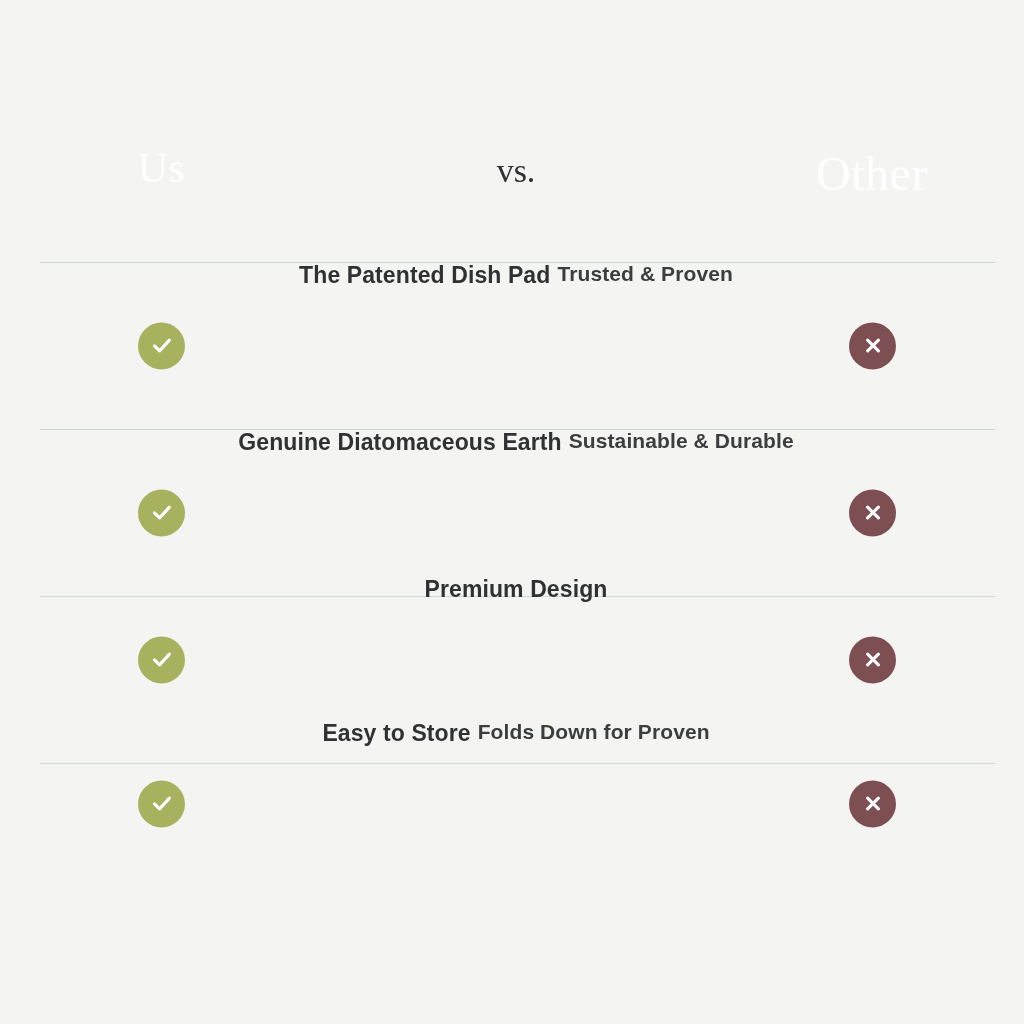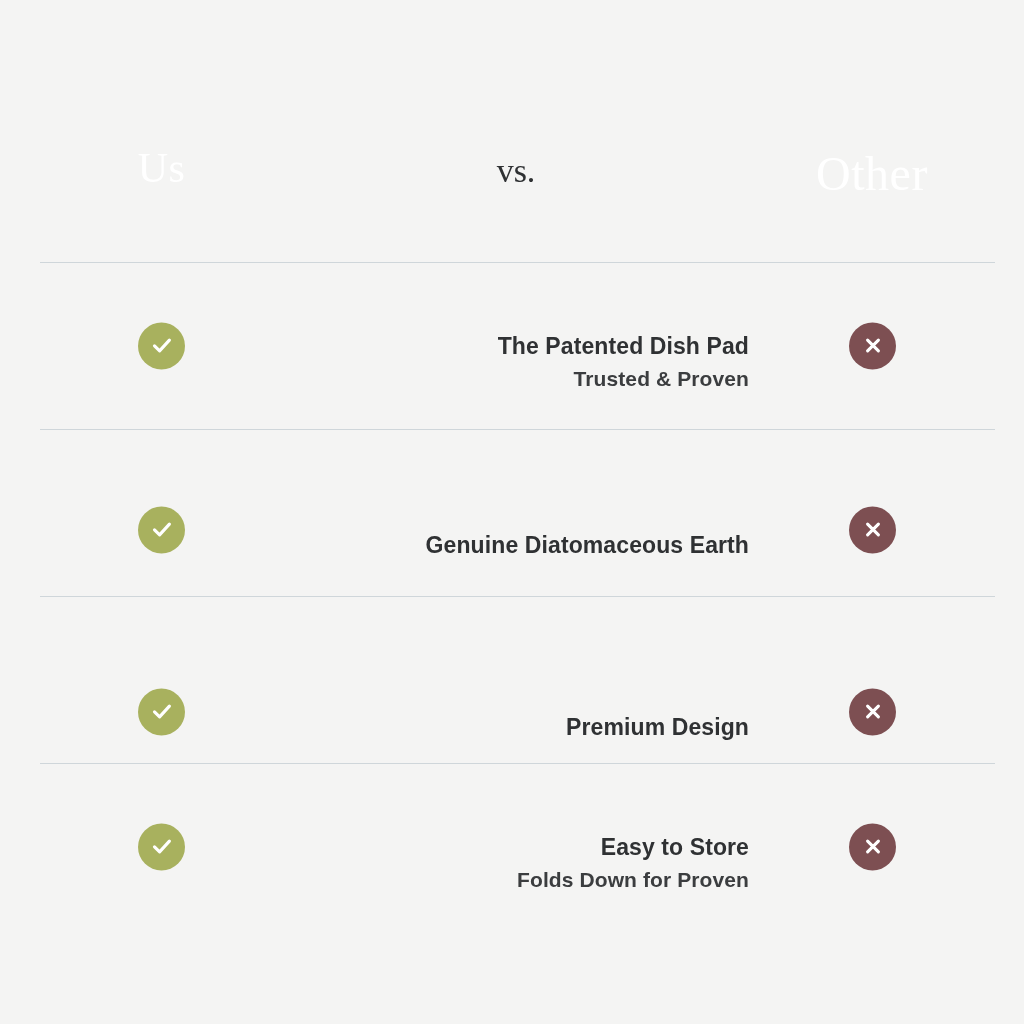--- a/index.html
+++ b/index.html
@@ -57,25 +57,24 @@
   .row {
     position:absolute;
     left:0; width:1024px;
     height:167px;
   }
   .row-center {
     position:absolute;
     left:283px; width:466px;
     top:0; height:167px;
     display:flex;
-    flex-direction:column;
-    align-items:flex-end;
+    flex-direction:row;
+    align-items:flex-start;
     justify-content:center;
     gap:7px;
-    margin-top:16px;
   }
   .row-title {
     font-size:23px;
     font-weight:700;
     color:#2f3133;
     letter-spacing:.1px;
     white-space:nowrap;
   }
   .row-sub {
     font-size:21px;
@@ -127,53 +126,54 @@
       <div class="row-title">The Patented Dish Pad</div>
       <div class="row-sub">Trusted &amp; Proven</div>
     </div>
     <div class="badge badge-x">
       <svg width="26" height="26" viewBox="0 0 26 26" aria-hidden="true">
         <path d="M7.6 7.6 L18.4 18.4 M18.4 7.6 L7.6 18.4" fill="none" stroke="#ffffff" stroke-width="3.1" stroke-linecap="round"></path>
       </svg>
     </div>
   </div>
 
-  <div class="row" style="top:446px;">
+  <div class="row" style="top:429px;">
     <div class="badge badge-check">
       <svg width="26" height="26" viewBox="0 0 26 26" aria-hidden="true">
         <path d="M5.5 13.4 L10.6 18.4 L20.4 7.6" fill="none" stroke="#ffffff" stroke-width="3.1" stroke-linecap="round" stroke-linejoin="round"></path>
       </svg>
     </div>
     <div class="row-center">
       <div class="row-title">Genuine Diatomaceous Earth</div>
+      <div class="row-sub">Sustainable &amp; Durable</div>
     </div>
     <div class="badge badge-x">
       <svg width="26" height="26" viewBox="0 0 26 26" aria-hidden="true">
         <path d="M7.6 7.6 L18.4 18.4 M18.4 7.6 L7.6 18.4" fill="none" stroke="#ffffff" stroke-width="3.1" stroke-linecap="round"></path>
       </svg>
     </div>
   </div>
 
-  <div class="row" style="top:628px;">
+  <div class="row" style="top:576px;">
     <div class="badge badge-check">
       <svg width="26" height="26" viewBox="0 0 26 26" aria-hidden="true">
         <path d="M5.5 13.4 L10.6 18.4 L20.4 7.6" fill="none" stroke="#ffffff" stroke-width="3.1" stroke-linecap="round" stroke-linejoin="round"></path>
       </svg>
     </div>
     <div class="row-center">
       <div class="row-title">Premium Design</div>
     </div>
     <div class="badge badge-x">
       <svg width="26" height="26" viewBox="0 0 26 26" aria-hidden="true">
         <path d="M7.6 7.6 L18.4 18.4 M18.4 7.6 L7.6 18.4" fill="none" stroke="#ffffff" stroke-width="3.1" stroke-linecap="round"></path>
       </svg>
     </div>
   </div>
 
-  <div class="row" style="top:763px;">
+  <div class="row" style="top:720px;">
     <div class="badge badge-check">
       <svg width="26" height="26" viewBox="0 0 26 26" aria-hidden="true">
         <path d="M5.5 13.4 L10.6 18.4 L20.4 7.6" fill="none" stroke="#ffffff" stroke-width="3.1" stroke-linecap="round" stroke-linejoin="round"></path>
       </svg>
     </div>
     <div class="row-center">
       <div class="row-title">Easy to Store</div>
       <div class="row-sub">Folds Down for Proven</div>
     </div>
     <div class="badge badge-x">

